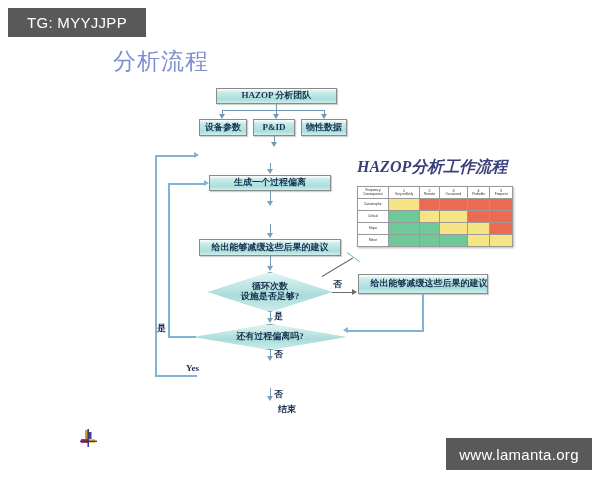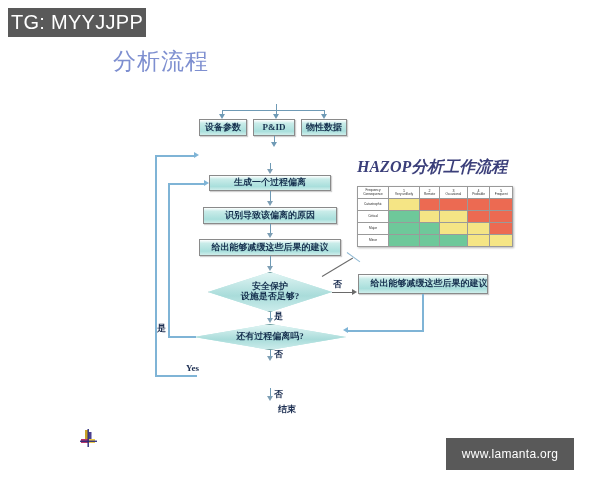--- a/index.html
+++ b/index.html
@@ -25,26 +25,26 @@
     color: #ffffff;
     font-family: "Liberation Sans", sans-serif;
     display: flex;
     align-items: center;
     justify-content: center;
     letter-spacing: .3px;
   }
   #wm-top {
     left: 8px; top: 8px;
     width: 138px; height: 29px;
-    font-size: 20px;
+    font-size: 15px;
   }
   #wm-bottom {
     left: 446px; top: 438px;
-    width: 128px; height: 32px;
-    font-size: 12px;
+    width: 146px; height: 32px;
+    font-size: 15px;
   }
 
   
   #page-title {
     position: absolute;
     left: 113px; top: 46px;
     font-family: "Liberation Serif", serif;
     font-size: 23px;
     color: #7e8fd0;
     letter-spacing: 1px;
@@ -230,37 +230,37 @@
 <div id="slide">
 
   <div class="wm" id="wm-top">TG: MYYJJPP</div>
   <div class="wm" id="wm-bottom">www.lamanta.org</div>
 
   <div id="page-title">分析流程</div>
 
   <div id="flow-caption">HAZOP分析工作流程</div>
 
 
+  <div class="node" style="left:216px; top:88px; width:121px; height:16px;">HAZOP 分析团队</div>
 
   <div class="node" style="left:199px; top:119px; width:48px; height:17px;">设备参数</div>
   <div class="node" style="left:253px; top:119px; width:42px; height:17px;">P&amp;ID</div>
   <div class="node" style="left:301px; top:119px; width:46px; height:17px;">物性数据</div>
 
 
   <div class="node wide" style="left:209px; top:175px; width:122px; height:16px;">生成一个过程偏离</div>
 
-  <div class="node wide" style="left:203px; top:207px; width:134px; height:17px;">识别导致该偏离的原因</div>
 
   <div class="node wide" style="left:199px; top:239px; width:142px; height:17px;">给出能够减缓这些后果的建议</div>
 
   <div class="node wide" style="left:358px; top:274px; width:130px; height:20px;padding-left:12px;">给出能够减缓这些后果的建议</div>
 
   <div class="diamond" style="left:208px; top:272px; width:124px; height:40px;">
     <div class="dshape"></div>
-    <div class="dtext">安全保护
+    <div class="dtext">循环次数
 设施是否足够?</div>
   </div>
 
   <div class="diamond" style="left:194px; top:324px; width:152px; height:26px;">
     <div class="dshape"></div>
     <div class="dtext">还有过程偏离吗?</div>
   </div>
 
 
   <div class="line v" style="left:276px; top:104px; height:6px;"></div>

